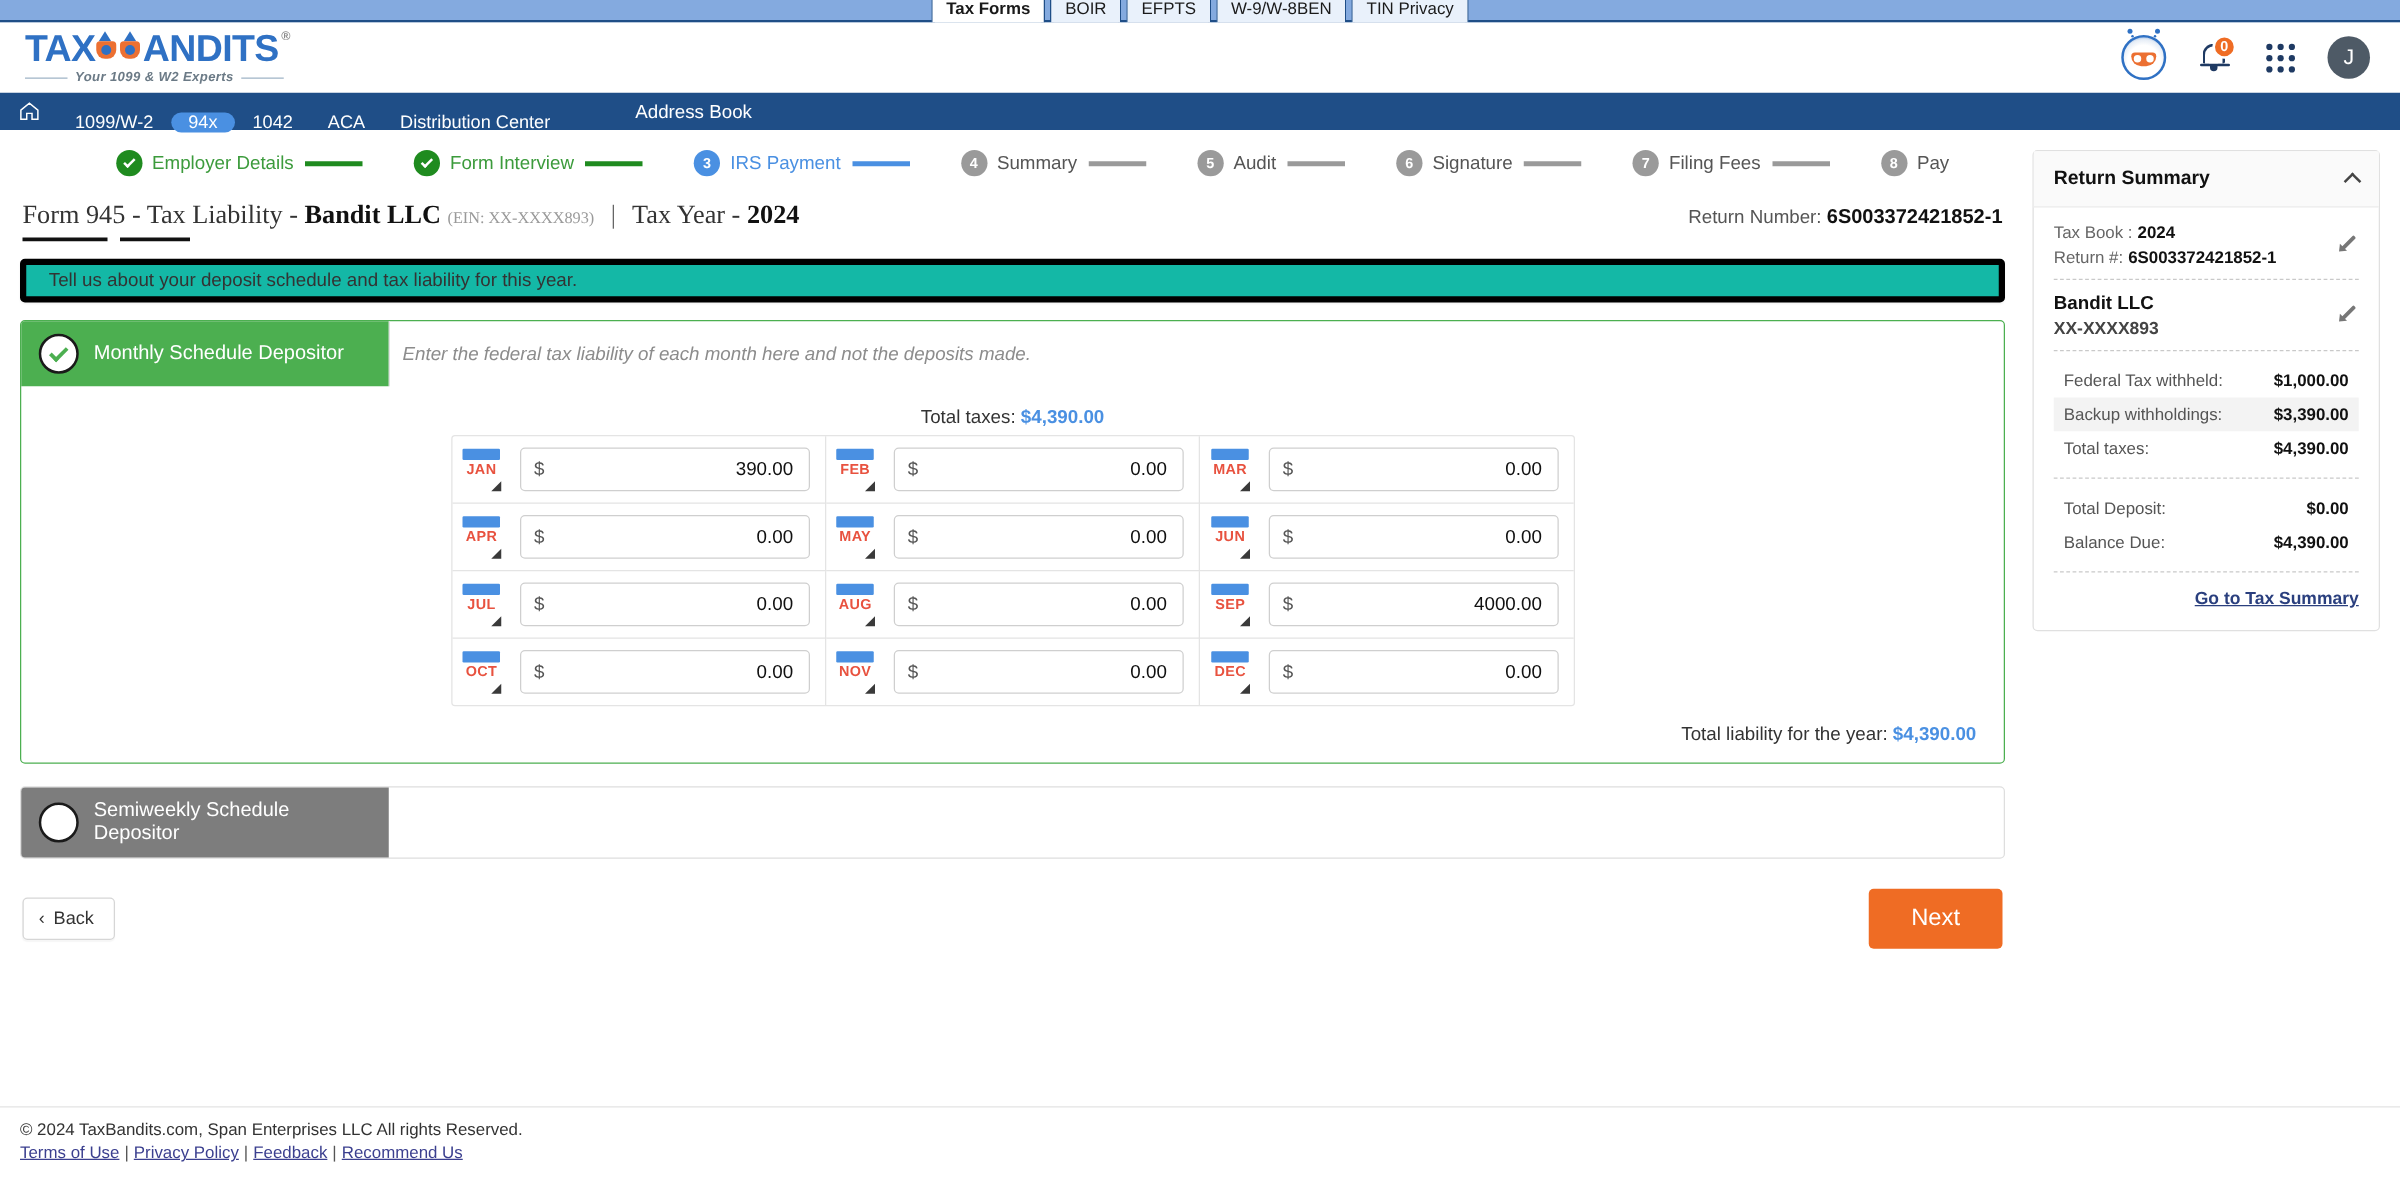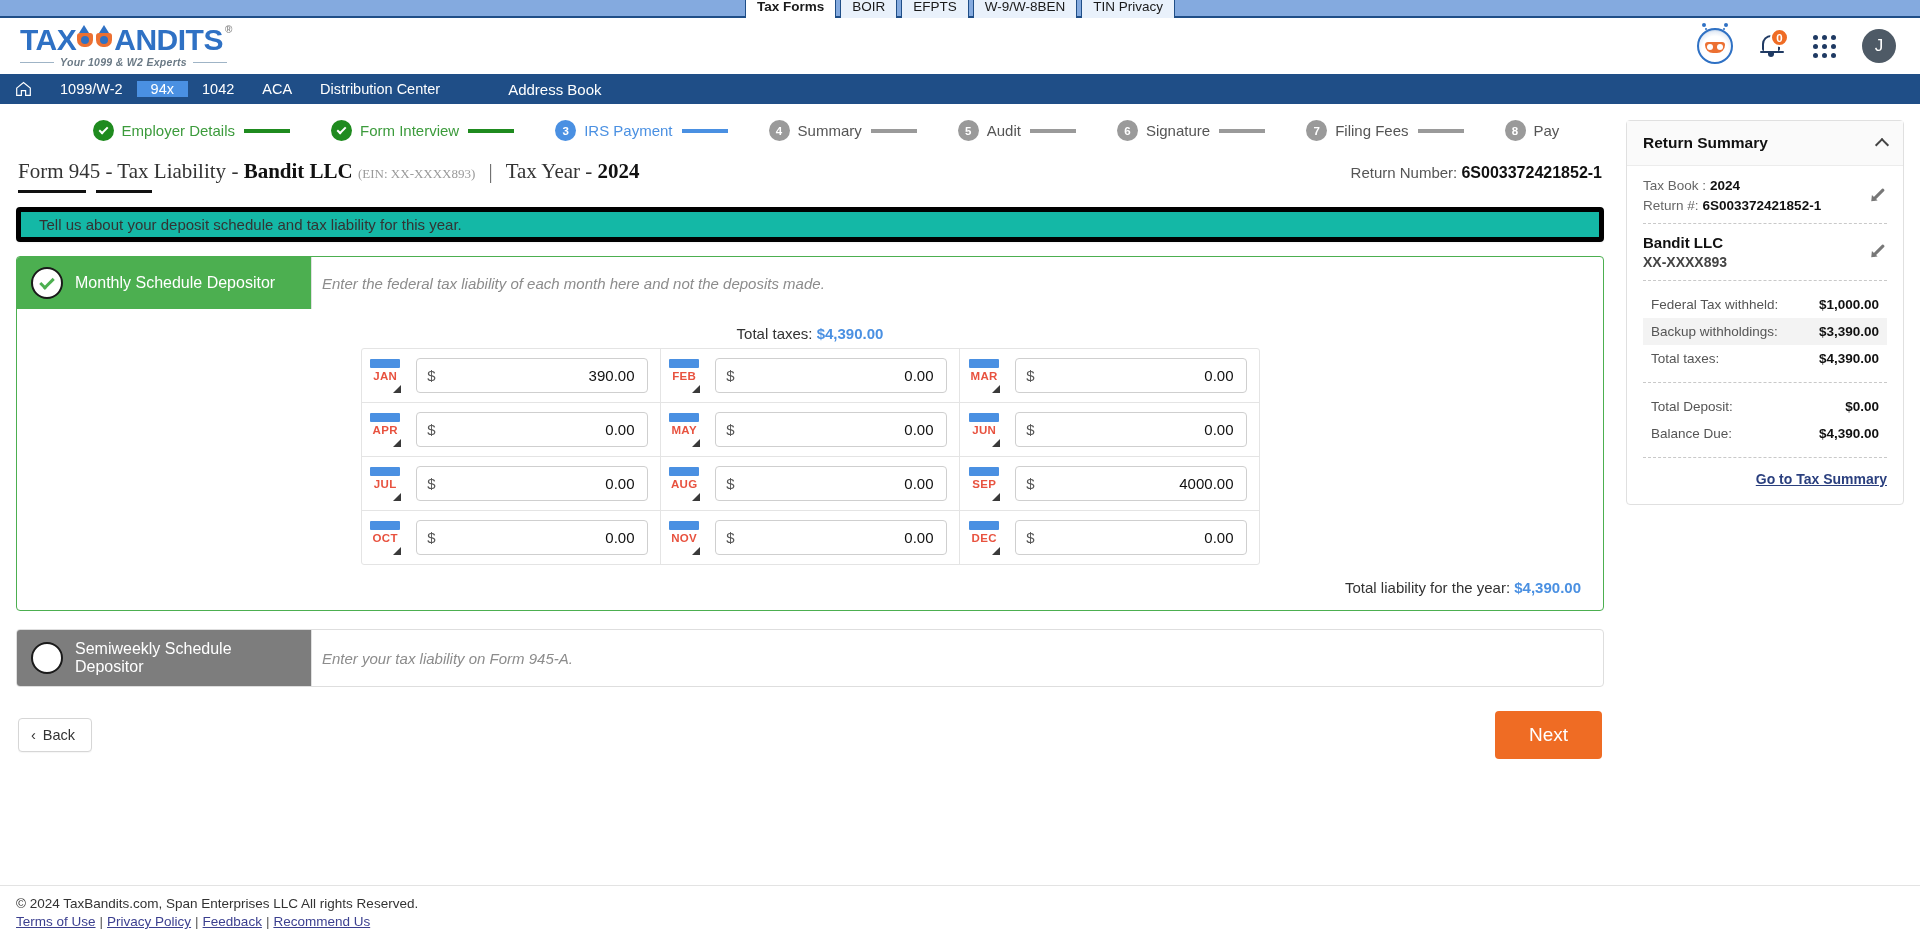--- a/index.html
+++ b/index.html
@@ -129,21 +129,21 @@
   .navbar {
     height: 30px; background: #1f4e87; display: flex; align-items: stretch;
     color: #fff; font-size: 14.5px;
   }
   .nav-home {
     width: 46px; display:flex;align-items:center;justify-content:center;cursor:pointer;
   }
   .nav-item {
     padding: 0 14px; display:flex;align-items:center;cursor:pointer; white-space:nowrap;
   }
-  .nav-item.active { background: #4a90e2; }
+  .nav-item.active { background: #4a90e2; border-radius: 12px; }
   .nav-item.addrbook { margin-left: 40px; font-size:15px; }
 
   
   .page { display:flex; height: calc(951px - 30px - 56px - 30px); }
   .content { flex: 1; padding: 0 16px 0 16px; position:relative; }
   .rail { width: 300px; padding: 16px 16px 0 6px; }
 
   
   .stepper {
     display:flex; align-items:center; justify-content:center;
@@ -363,21 +363,21 @@
     <div class="avatar">J</div>
   </div>
 </div>
 
 <div class="navbar">
   <div class="nav-home">
     <svg width="17" height="16" viewBox="0 0 20 18" fill="none" stroke="#ffffff" stroke-width="1.4">
       <path d="M2 8 L10 1.5 L18 8 V16.5 H12.5 V11 H7.5 V16.5 H2 Z"></path>
     </svg>
   </div>
-  <div id="nav-items" style="display:flex;align-items:center;">
+  <div id="nav-items" style="display:flex;align-items:flex-start;margin-top:16px;">
       <div class="nav-item">1099/W-2</div>
       <div class="nav-item active">94x</div>
       <div class="nav-item">1042</div>
       <div class="nav-item">ACA</div>
       <div class="nav-item">Distribution Center</div>
     </div>
   <div class="nav-item addrbook">Address Book</div>
 </div>
 
 <div class="page">
@@ -603,21 +603,20 @@
       <div class="liab-line">
         <span>Total liability for the year: </span><b>$4,390.00</b>
       </div>
     </div>
 
     <div class="semiweek-card">
       <div class="dep-badge gray">
         <span class="radio-out"></span>
         <span>Semiweekly Schedule Depositor</span>
       </div>
-      <div class="dep-hint">Enter your tax liability on Form 945-A.</div>
     </div>
 
     <div class="actions">
       <button class="btn-back">
         <span>‹</span>
         <span>Back</span>
       </button>
       <button class="btn-next">Next</button>
     </div>
 

